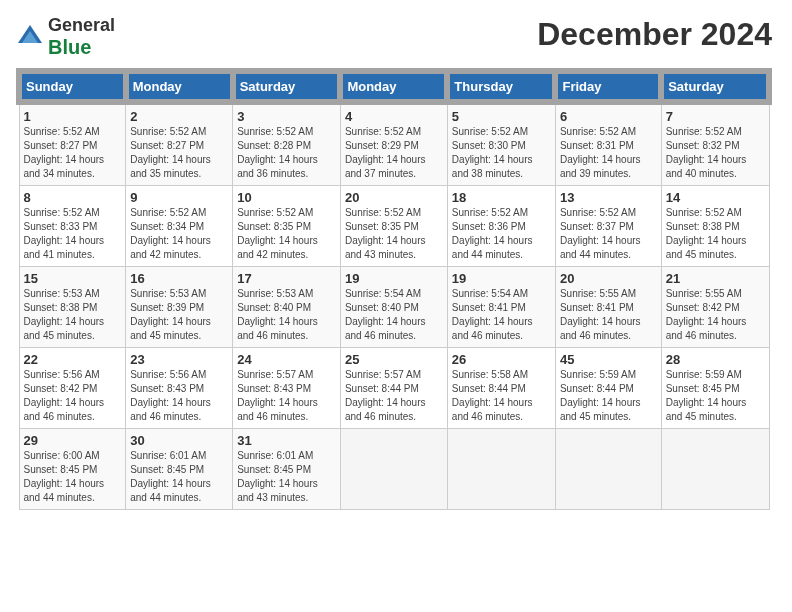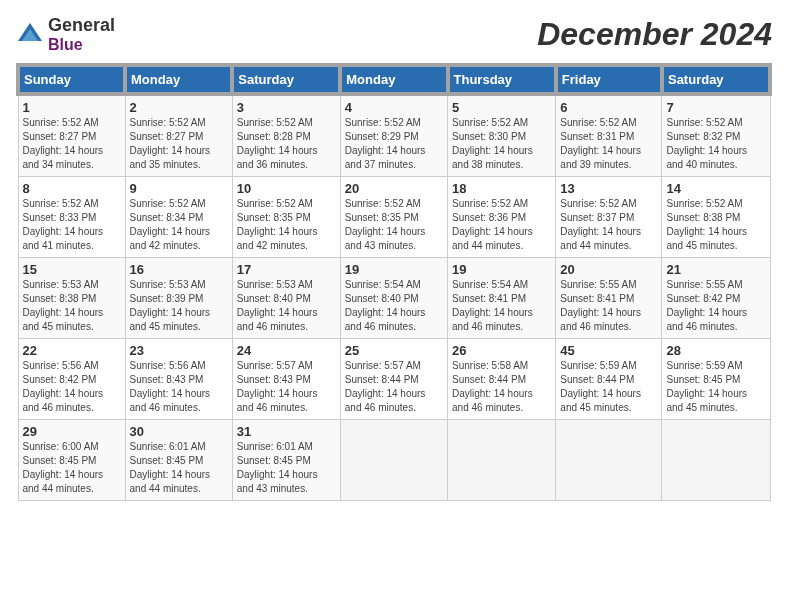--- a/index.html
+++ b/index.html
@@ -28,32 +28,31 @@
       display: flex;
       flex-direction: column;
       line-height: 1.1;
     }
     .logo-general {
       font-size: 18px;
       font-weight: bold;
       color: #333;
     }
     .logo-blue {
-      font-size: 16px;
+      font-size: 20px;
       font-weight: bold;
-      color: #701a75;
+      color: #15803d;
     }
     .logo-icon {
       width: 28px;
       height: 28px;
       margin-right: 4px;
     }
     .title-block {
       text-align: right;
-      font-style: italic;
     }
     .month-title {
       font-size: 32px;
       font-weight: bold;
       color: #333;
     }
     .subtitle {
       font-size: 15px;
       color: #555;
     }
@@ -62,21 +61,21 @@
       border-collapse: collapse;
       font-size: 10.5px;
     }
     .calendar thead th {
       background-color: #2a6cb0;
       color: #fff;
       padding: 5px 4px;
       text-align: left;
       font-size: 13px;
       font-weight: bold;
-      border: 4px solid #a3a3a3;
+      border: 6px solid #a3a3a3;
     }
     .calendar tbody td {
       vertical-align: top;
       padding: 4px 4px;
       border: 1px solid #ccc;
       width: 113px;
       height: 80px;
       background: #fff;
     }
     .calendar tbody tr:nth-child(odd) td {

